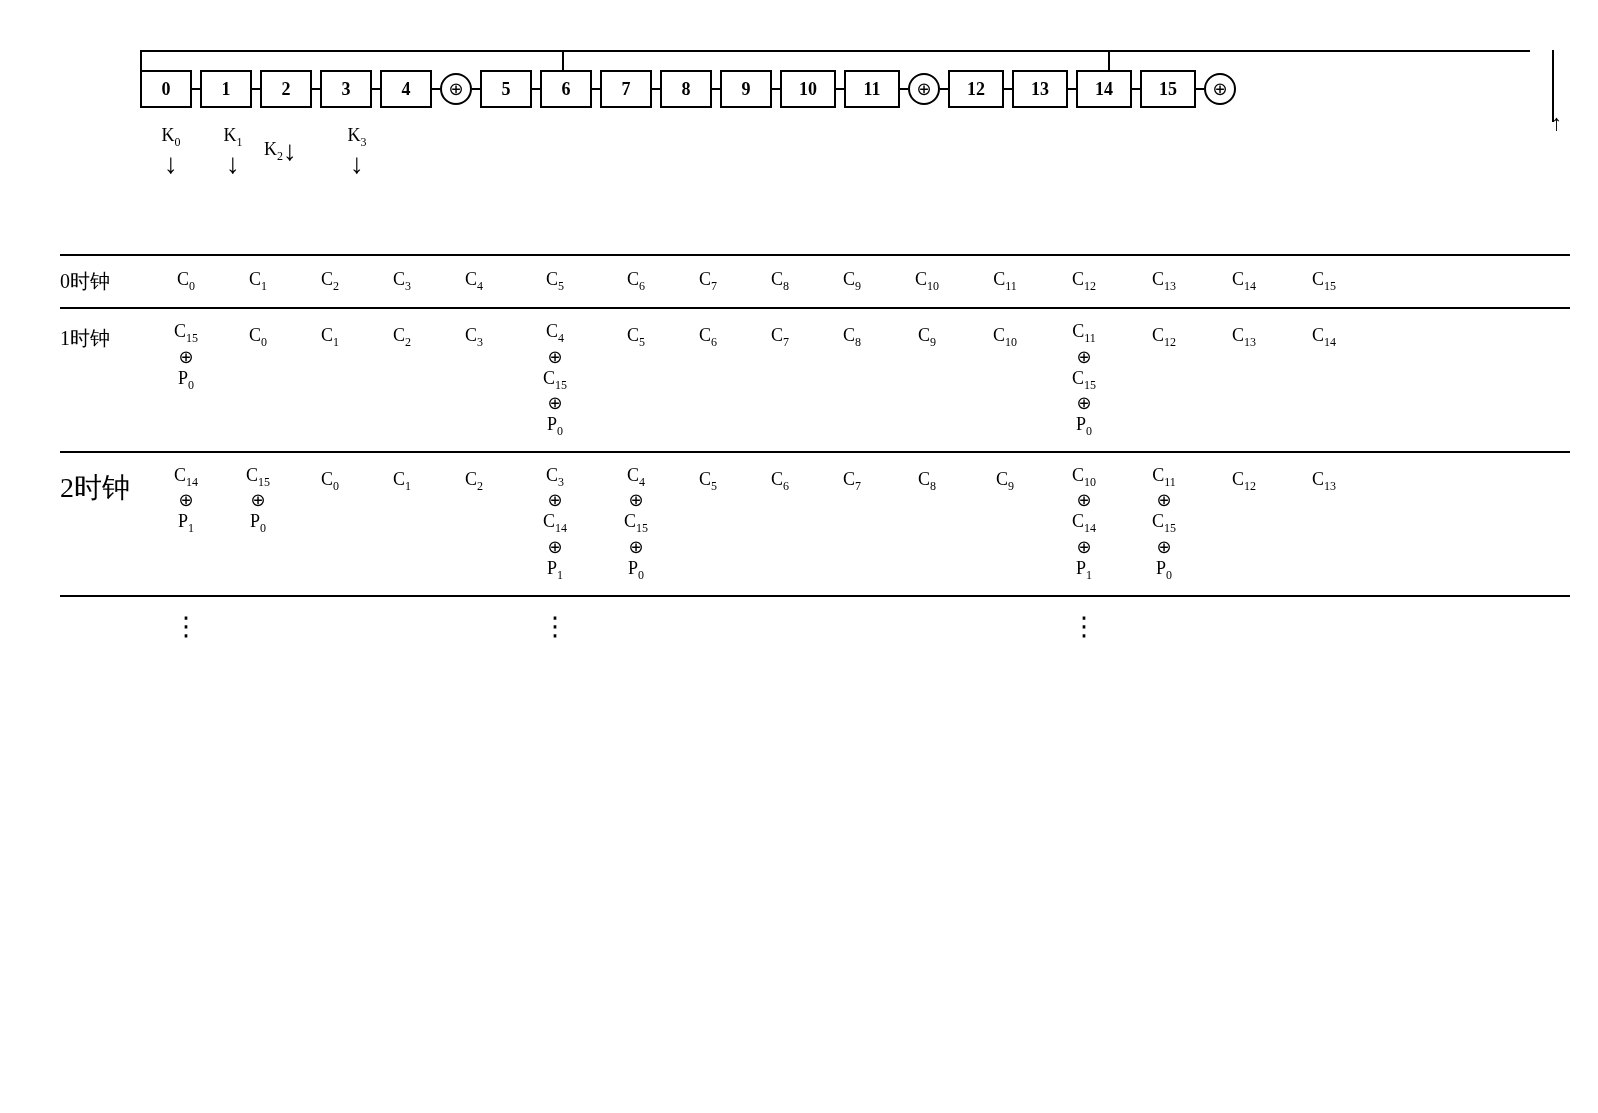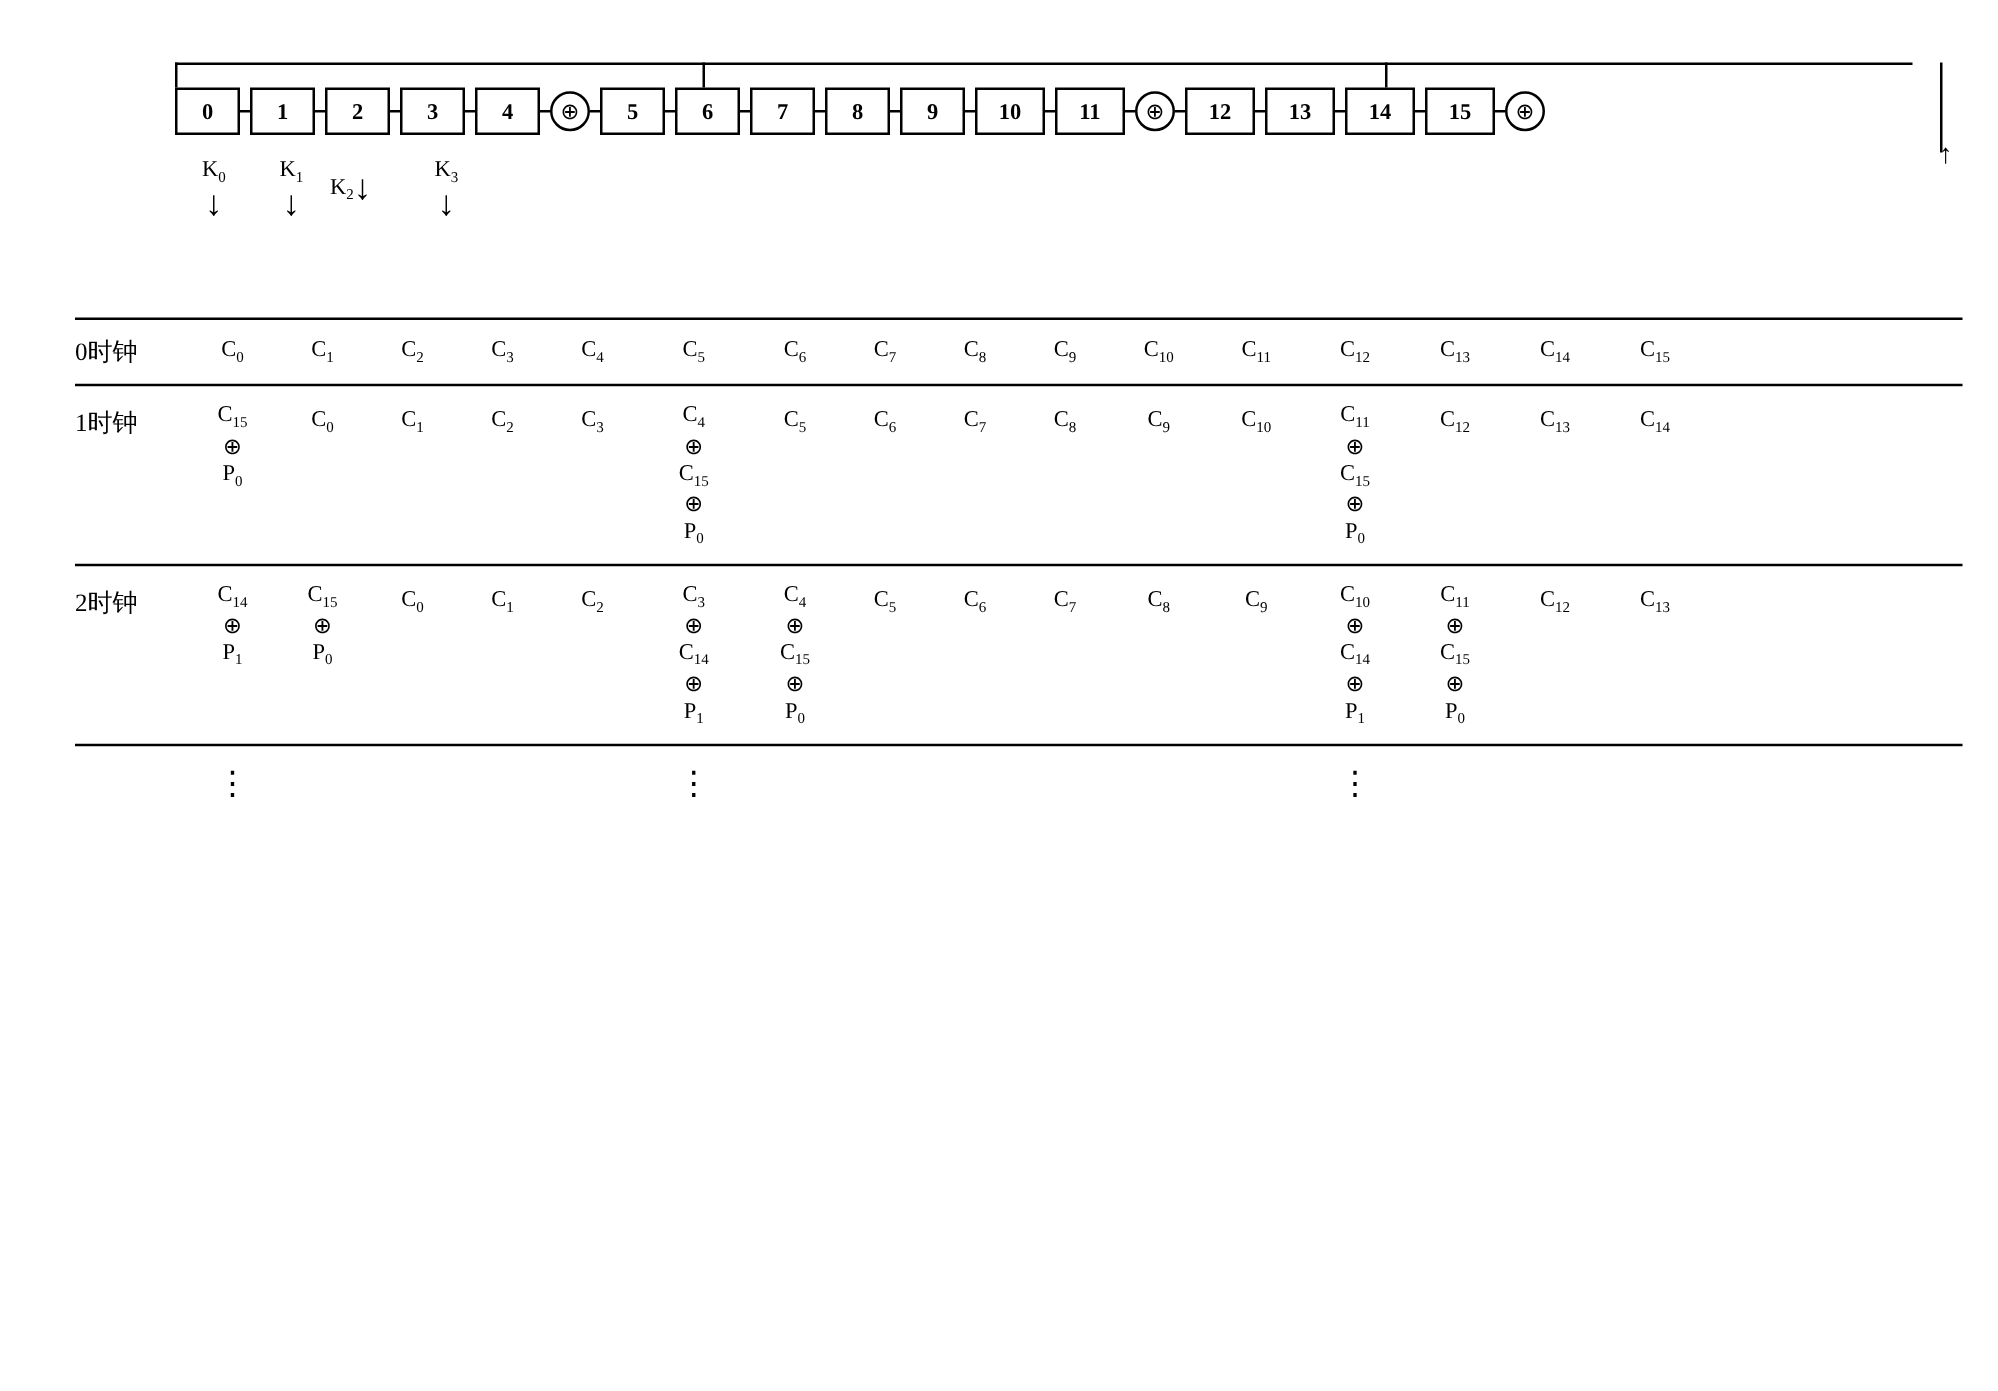--- a/index.html
+++ b/index.html
@@ -238,21 +238,21 @@
 
         <div style="width:80px; text-align:center; padding-top:4px;">C<sub>12</sub></div>
 
         <div style="width:80px; text-align:center; padding-top:4px;">C<sub>13</sub></div>
 
         <div style="width:80px; text-align:center; padding-top:4px;">C<sub>14</sub></div>
       </div>
     </div>
 
     <div style="border-top:2px solid #000; padding: 12px 0; display:flex; align-items:flex-start;">
-      <div style="width:90px; font-size:20px; flex-shrink:0; padding-top:4px;">2时钟</div>
+      <div style="width:90px; font-size:28px; flex-shrink:0; padding-top:4px;">2时钟</div>
       <div style="display:flex; align-items:flex-start; flex:1;">
 
         <div style="width:72px; text-align:center;">
           <div>C<sub>14</sub></div>
           <div>⊕</div>
           <div>P<sub>1</sub></div>
         </div>
 
         <div style="width:72px; text-align:center;">
           <div>C<sub>15</sub></div>

